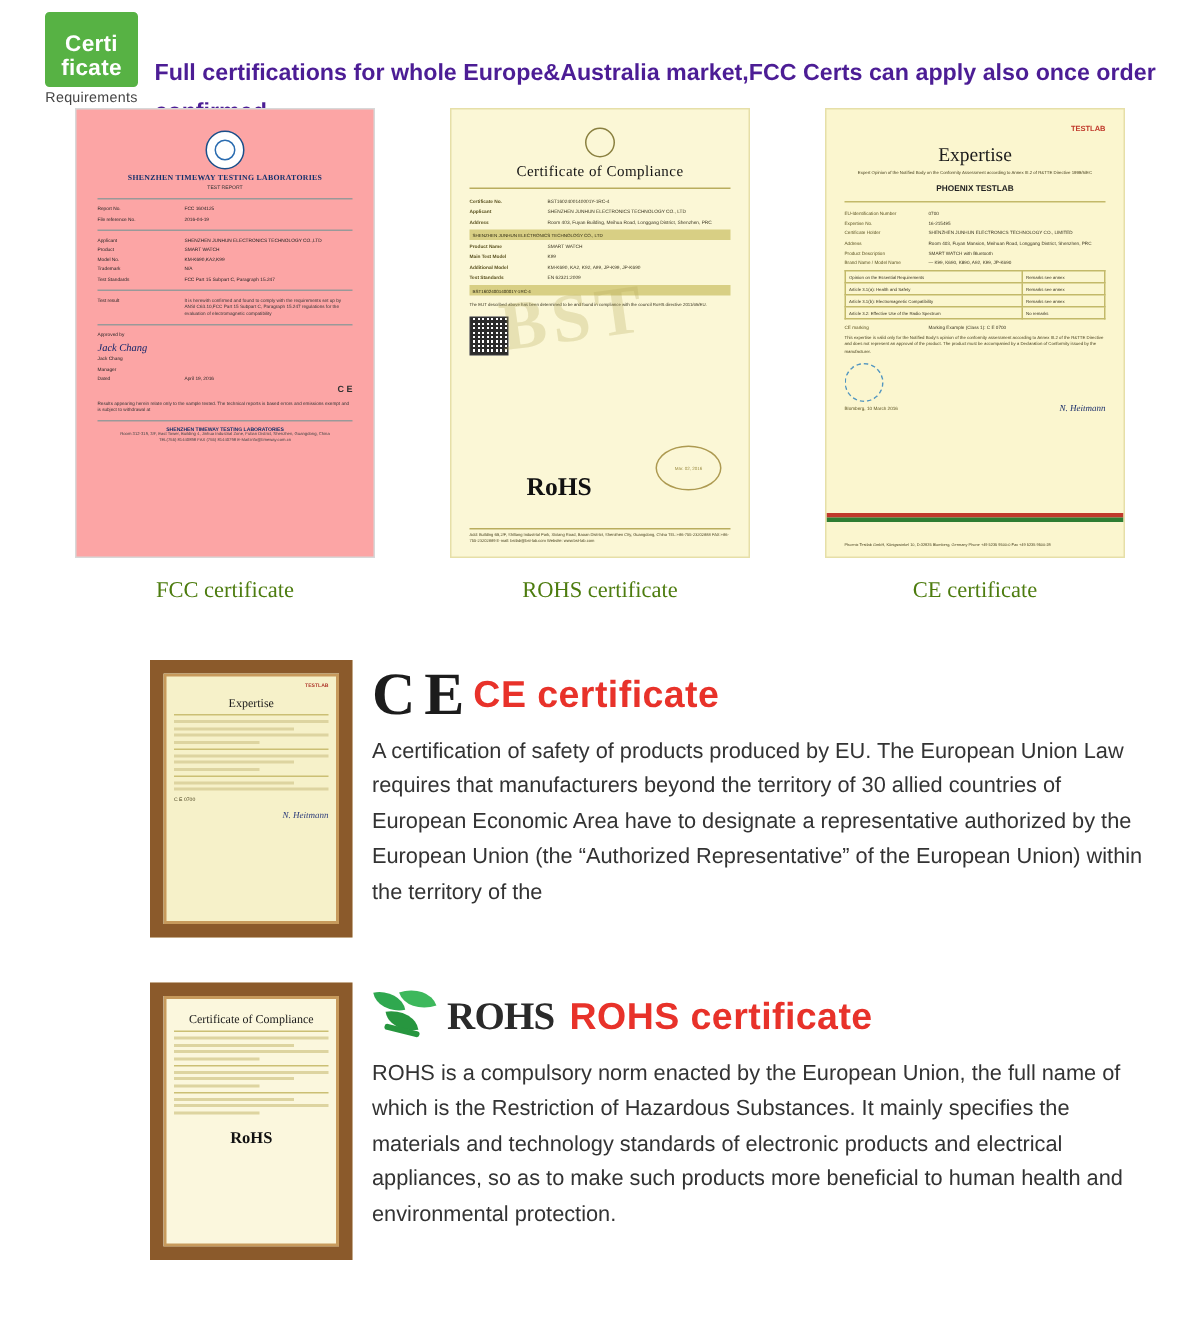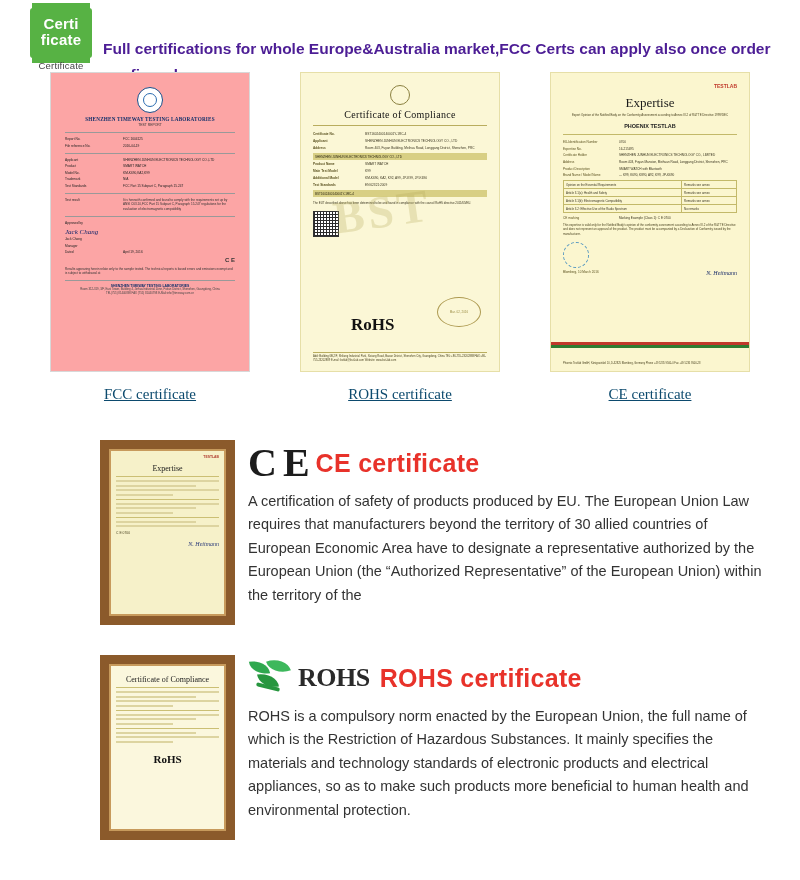--- a/index.html
+++ b/index.html
@@ -19,21 +19,21 @@
     position: absolute; left: 30px; top: 8px; width: 62px; height: 50px;
     background: #ffffff; border: 2px solid #57b244; border-radius: 3px;
     display: flex; flex-direction: column; align-items: center; justify-content: center;
     line-height: 1.05;
   }
   .logo-badge .l1, .logo-badge .l2 {
     font-size: 15px; font-weight: bold; color: #ffffff; background: #57b244;
     display: block; width: 100%; text-align: center; letter-spacing: .2px;
   }
   .logo-badge .l1 { padding-top: 13px; }
-  .logo-badge .l2 { padding-bottom: 16px; }
+  .logo-badge .l2 { padding-bottom: 4px; }
   .logo-caption {
     position: absolute; left: 30px; top: 60px; width: 62px; text-align: center;
     font-size: 9.5px; color: #444; letter-spacing: .2px;
   }
   .header-text {
     position: absolute; left: 103px; top: 8px; width: 680px;
     font-size: 15.5px; font-weight: bold; color: #4c1d95; line-height: 1.65; margin-top: 28px;
   }
 
   
@@ -42,23 +42,22 @@
   .cert-cell.c1 { left: 25px; }
   .cert-cell.c2 { left: 275px; }
   .cert-cell.c3 { left: 525px; }
   .cert-thumb {
     width: 200px; height: 300px; margin: 0 auto; position: relative; overflow: hidden;
     border: 1px solid #d8d8d8; background: #fca5a5;
   }
   .cert-cell.c2 .cert-thumb { background: #fbf7d6; border-color: #e6dfa8; }
   .cert-cell.c3 .cert-thumb { background: #fbf6cf; border-color: #e6dfa8; }
   .cert-caption {
-    margin-top: 14px; text-align: center; font-size: 15px; color: #0c4a6e;
+    margin-top: 14px; text-align: center; font-size: 15px; color: #4d7c0f;
     font-family: "Liberation Serif", serif;
-    text-decoration: underline;
   }
 
   
   .fcc { position: absolute; inset: 0; padding: 10px 14px; font-size: 3.2px; color: #333; }
   .fcc .emblem {
     width: 26px; height: 26px; border: 1px solid #1a4f8a; border-radius: 50%;
     margin: 4px auto 3px auto; position: relative; background: #fff;
   }
   .fcc .emblem:after {
     content: ""; position: absolute; left: 5px; top: 5px; right: 5px; bottom: 5px;
@@ -217,21 +216,21 @@
 </head>
 <body>
 
 <div class="page">
 
   <div class="header">
     <div class="logo-badge">
       <span class="l1">Certi</span>
       <span class="l2">ficate</span>
     </div>
-    <div class="logo-caption">Certificate</div>
+    <div class="logo-caption">Requirements</div>
     <div class="header-text">Full certifications for whole Europe&amp;Australia market,FCC Certs can apply also once order confirmed</div>
   </div>
 
   <div class="cert-row">
 
     <div class="cert-cell c1">
       <div class="cert-thumb">
         <div class="fcc">
           <div class="emblem"></div>
           <div class="titlebar">SHENZHEN TIMEWAY TESTING LABORATORIES</div>

